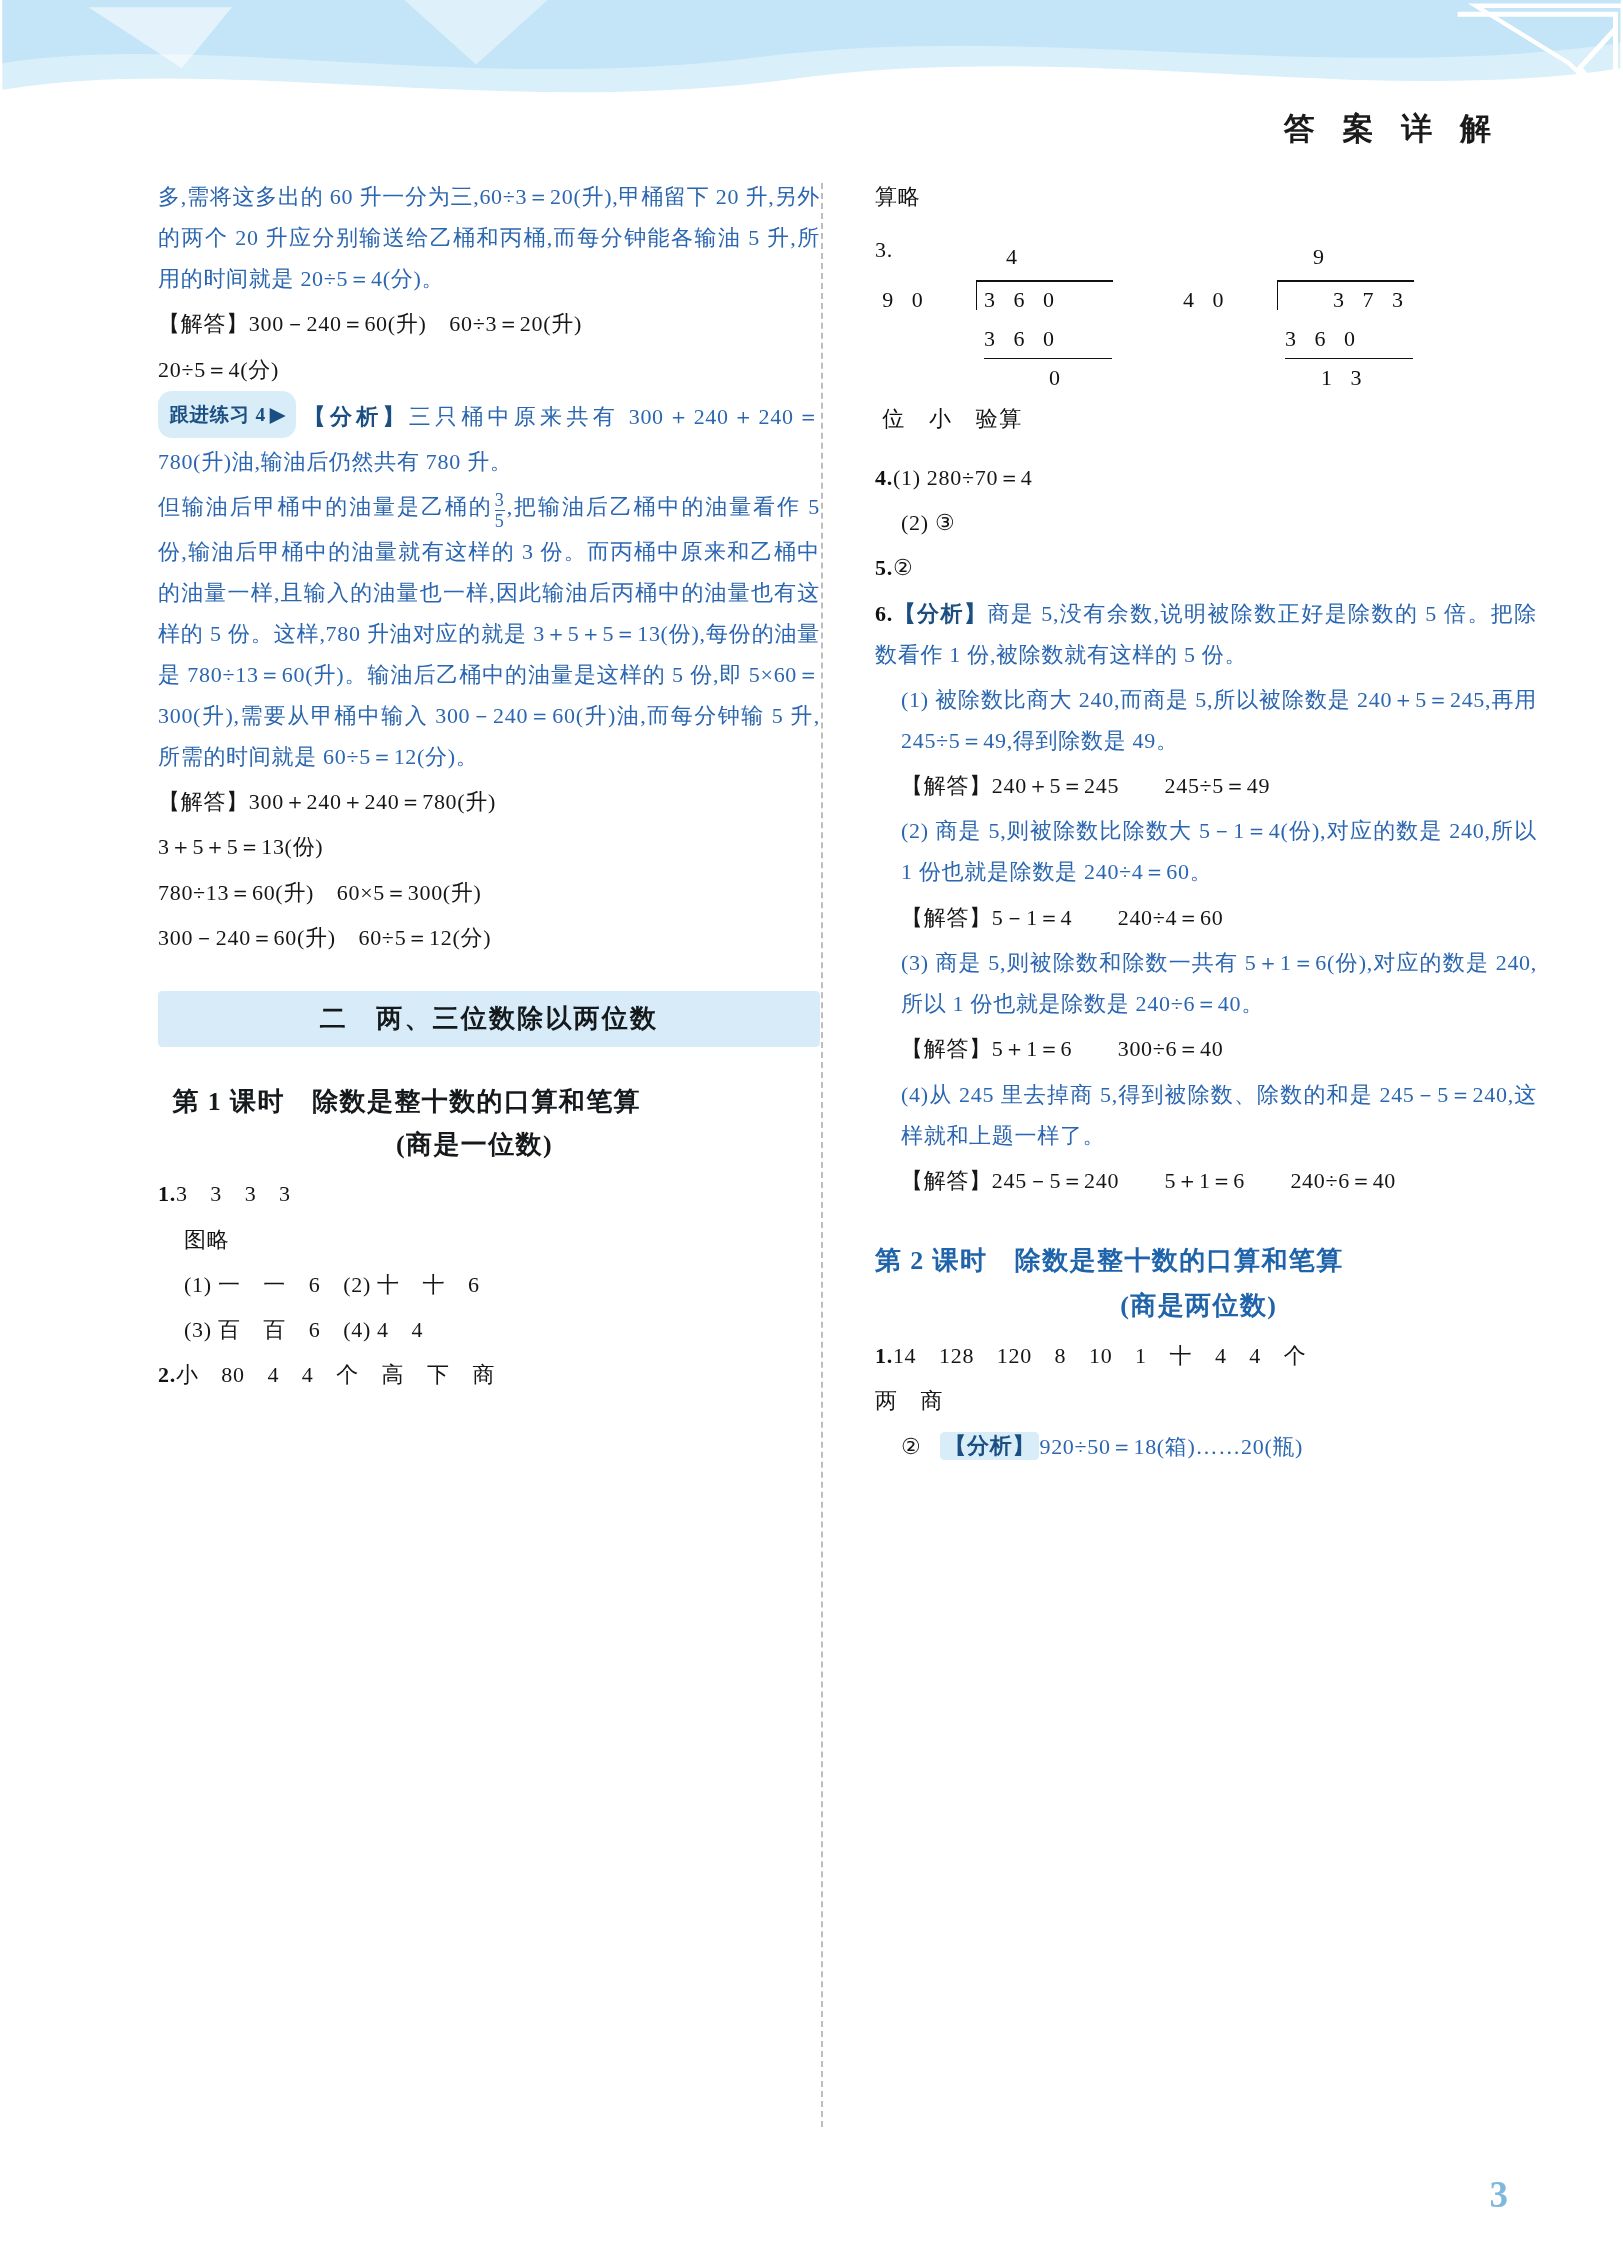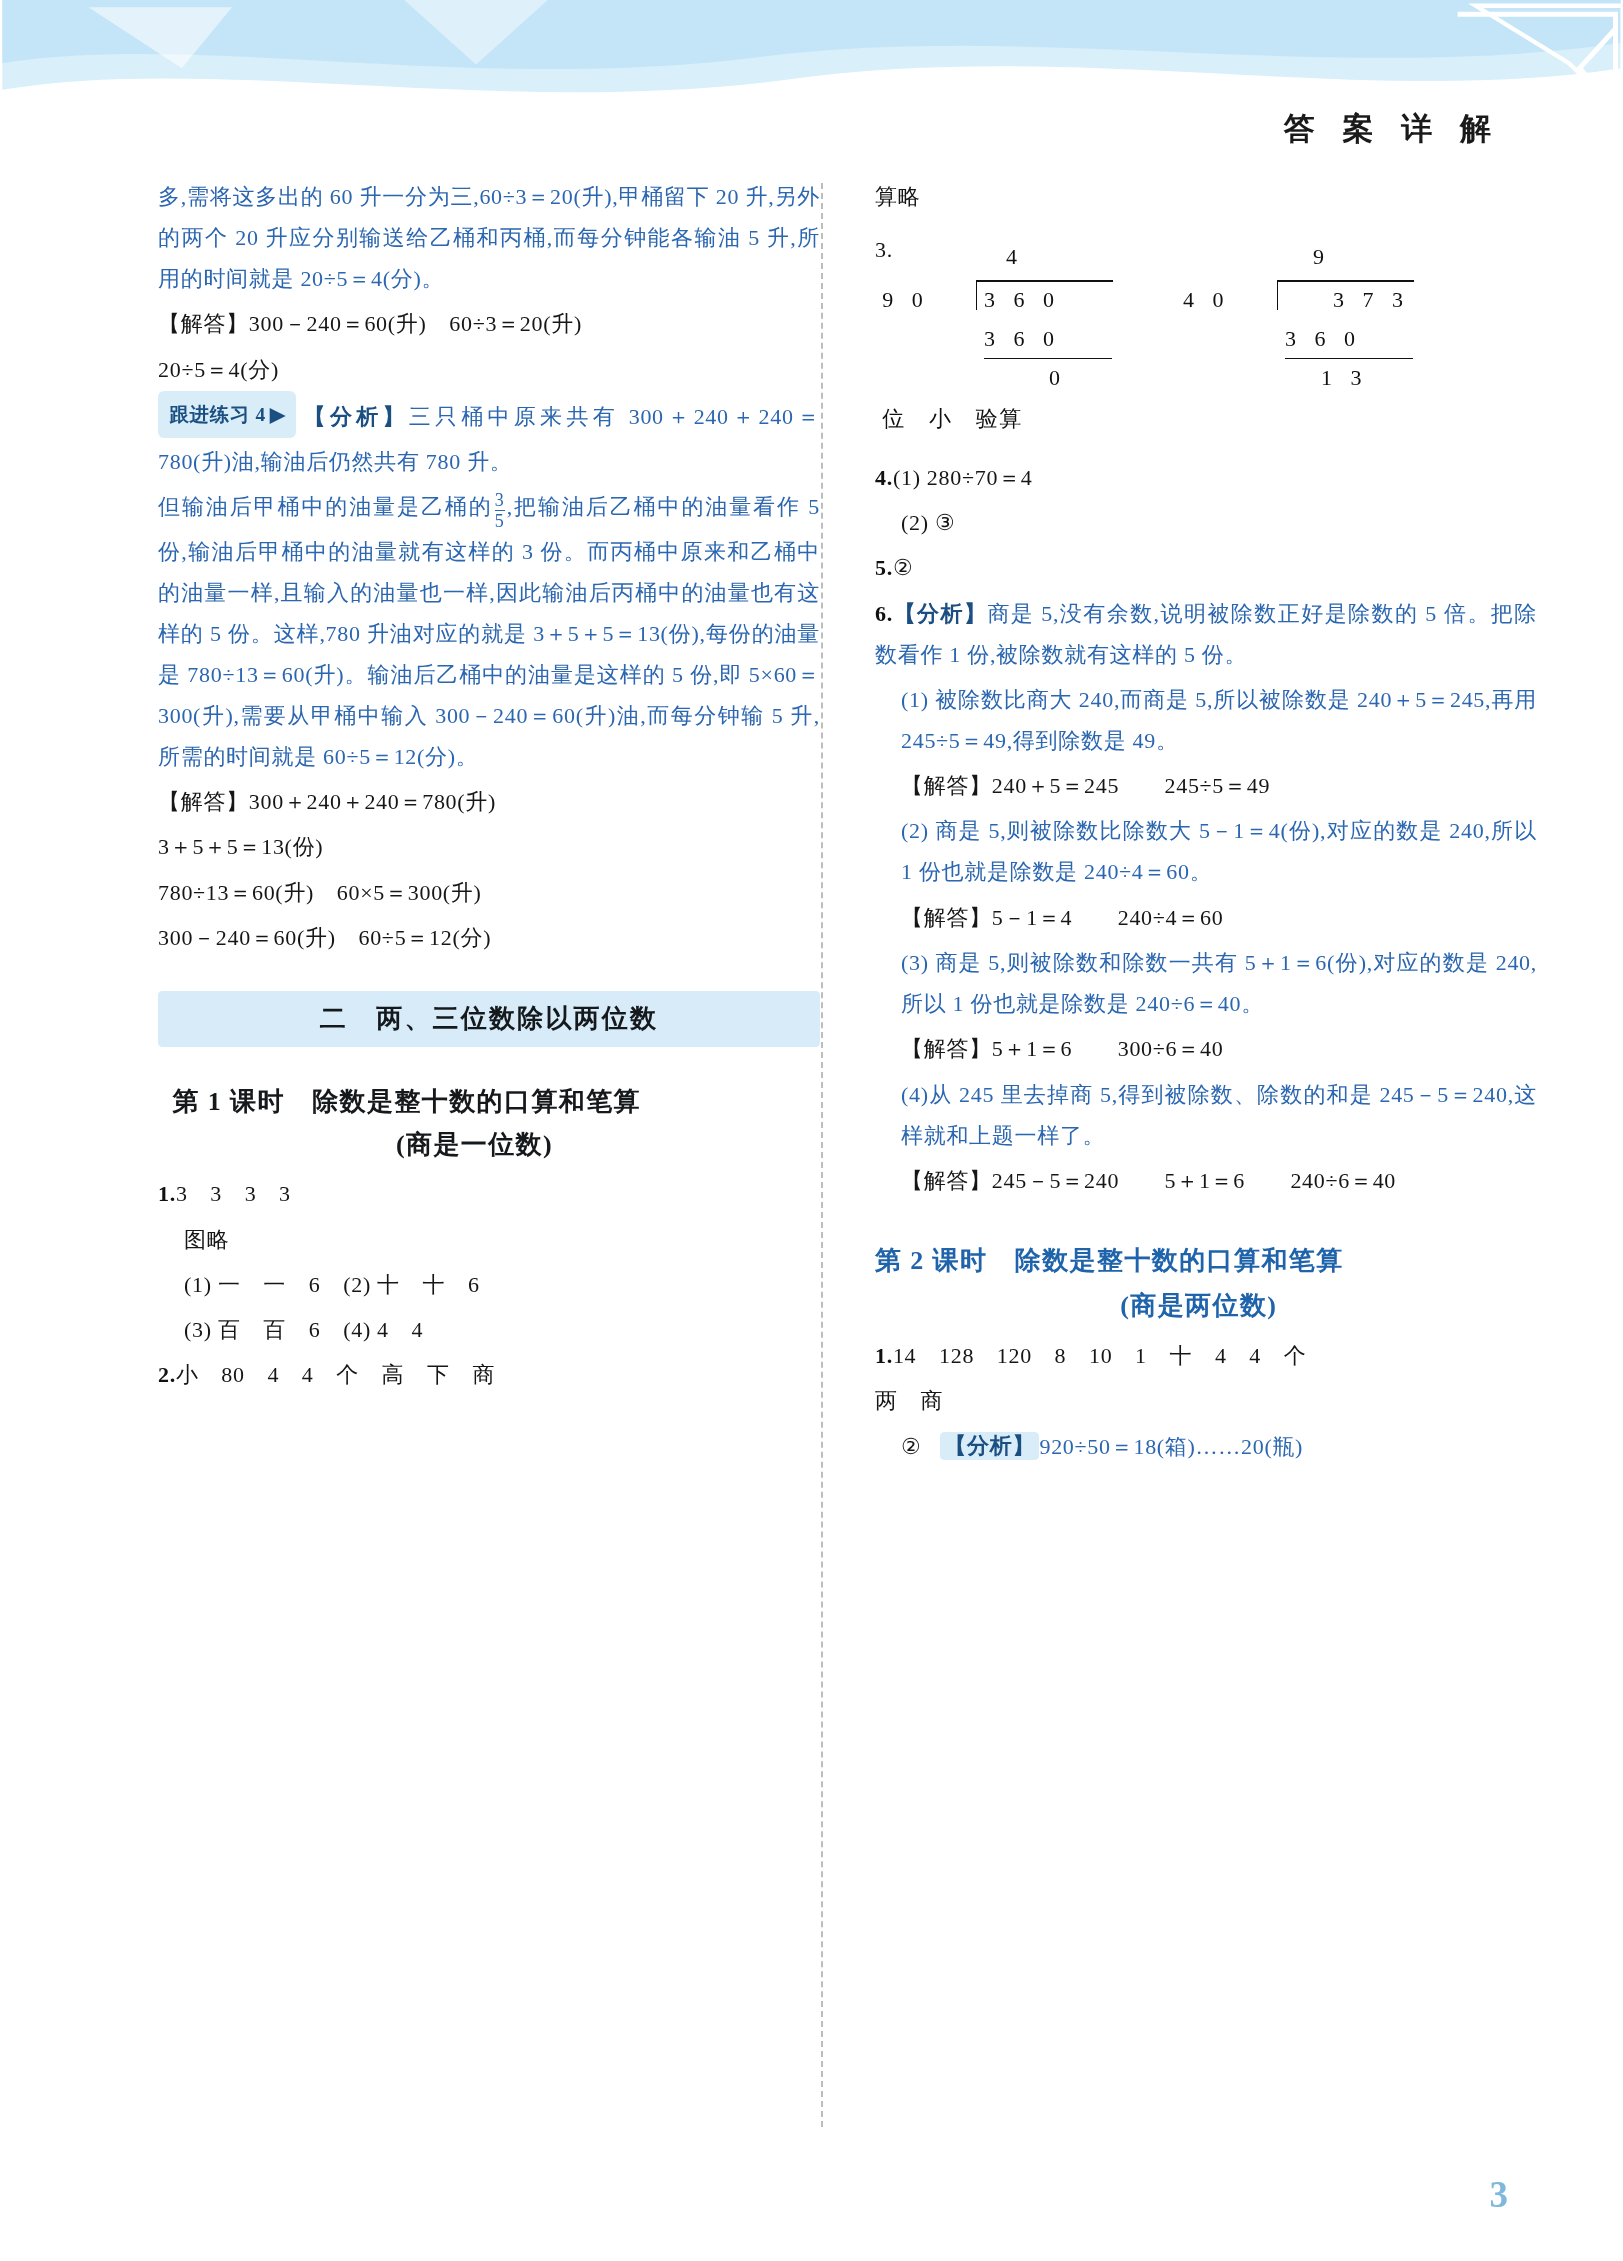--- a/index.html
+++ b/index.html
@@ -50,21 +50,21 @@
     letter-spacing:0.7px;
   }
   p.just { text-align:justify; }
 
   .num { font-weight:bold; color:#111; }
 
   
   .tag {
     display:inline-block;
     background:#d9edf9;
-    border-radius:6px;
+    border-radius:14px;
     padding:2.9px 10px 2.9px 11.5px;
     font-size:19.4px;
     font-weight:bold;
     color:#1b4f82;
     margin-right:4.3px;
     position:relative;
     top:-2.9px;
   }
   .tag .arrow {
     display:inline-block;

